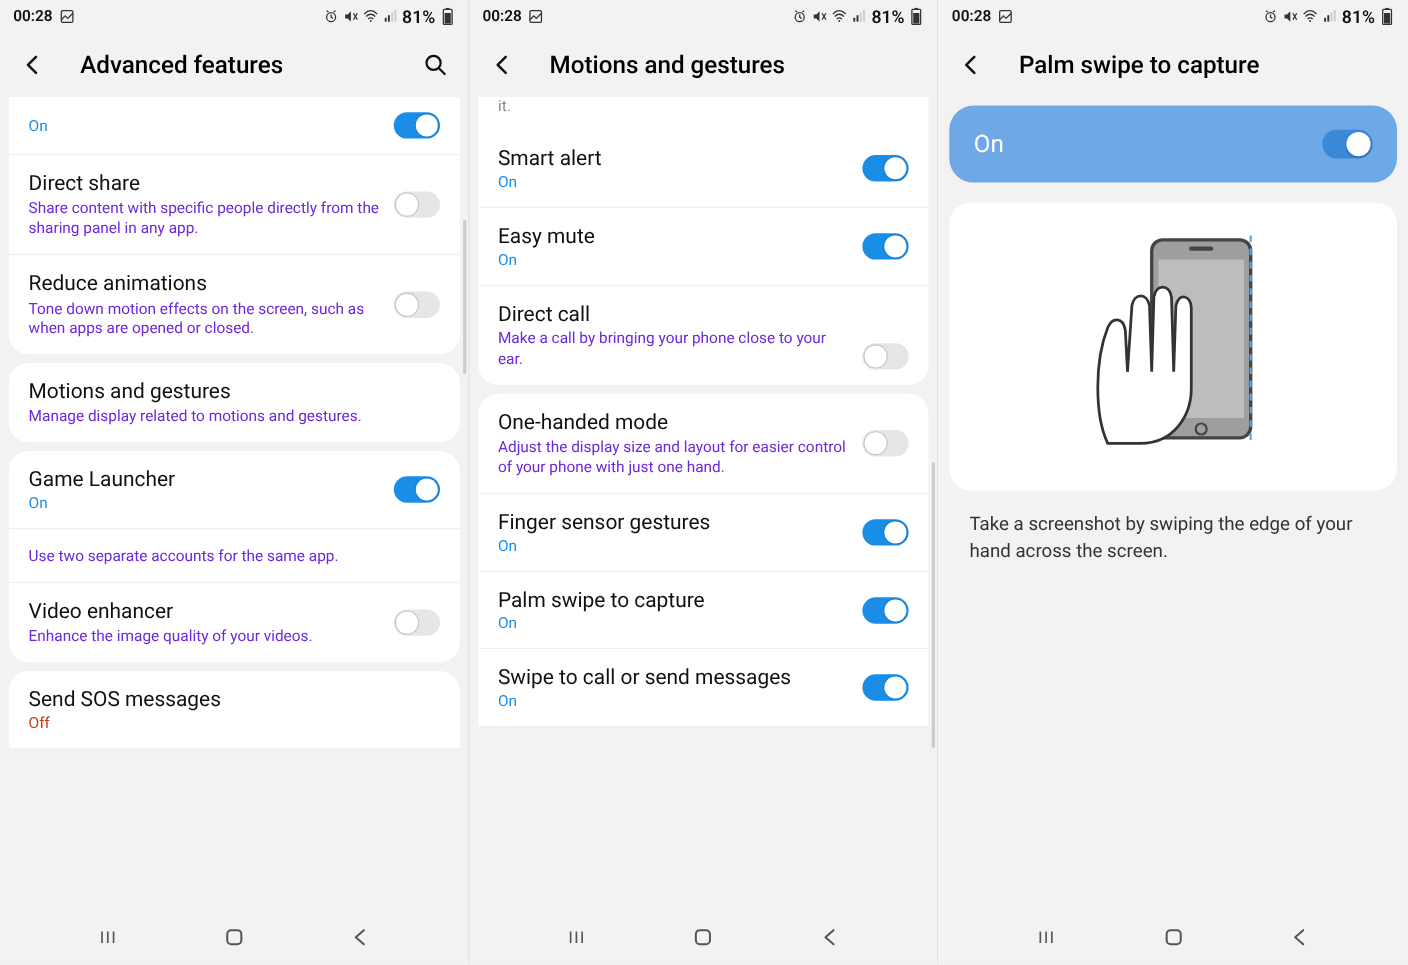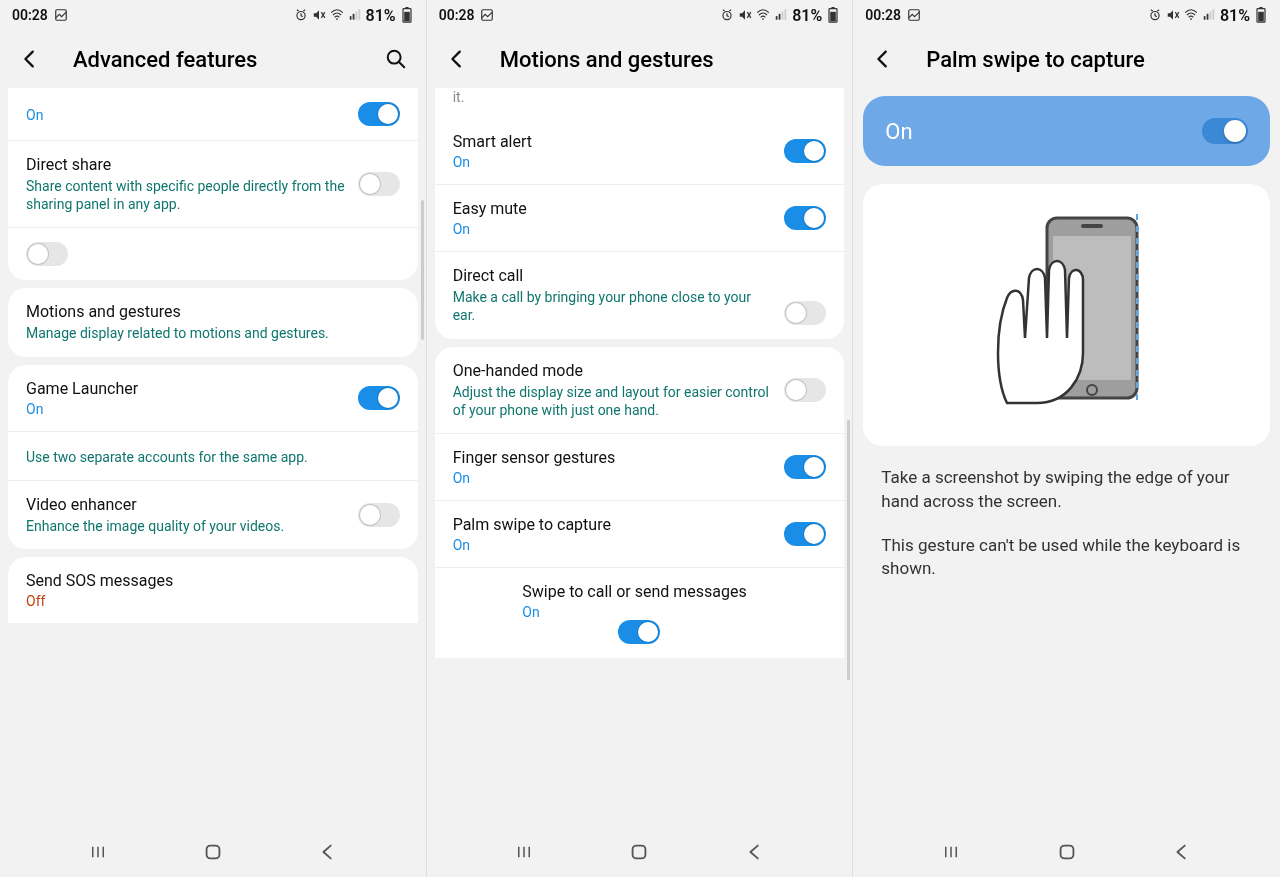--- a/index.html
+++ b/index.html
@@ -21,22 +21,22 @@
   .search-btn { width: 40px; height: 40px; display:flex; align-items:center; justify-content:center; cursor:pointer; border:none; background:none; }
 
   
   .body { flex: 1; overflow: hidden; display:flex; flex-direction:column; }
 
   
   .group { background: #fff; border-radius: 18px; margin: 4px 8px; overflow: hidden; }
   .row { padding: 14px 18px; display:flex; align-items:center; border-bottom: 1px solid #eee; cursor:pointer; }
   .row:last-child { border-bottom: none; }
   .row-texts { flex: 1; min-width: 0; padding-right: 10px; }
-  .row-label { font-size: 16px; color: #111; line-height: 1.25; }
-  .row-sub { font-size: 14px; color: #0f766e; line-height: 1.3; margin-top: 2px; }
+  .row-label { font-size: 19px; color: #111; line-height: 1.25; }
+  .row-sub { font-size: 14px; color: #6d28d9; line-height: 1.3; margin-top: 2px; }
   .row-state { font-size: 14px; margin-top: 2px; }
   .state-on { color: #1a8de6; }
   .state-off { color: #c2410c; }
 
   
   .toggle { position: relative; width: 42px; height: 24px; border-radius: 12px; background: #ddd; flex-shrink:0; }
   .toggle .knob { position:absolute; width:20px; height:20px; border-radius:50%; background:#fff; top:2px; left:2px; box-shadow:0 0 0 1px rgba(0,0,0,0.1); }
   .toggle.on { background:#1a8de6; }
   .toggle.on .knob { left:20px; }
   .toggle.off { background:#e6e6e6; }
@@ -149,20 +149,24 @@
       <div class="row">
         <div class="row-texts">
           <div class="row-label">Direct share</div>
           <div class="row-sub">Share content with specific people directly from the sharing panel in any app.</div>
         </div>
         <div class="toggle off">
               <div class="knob"></div>
             </div>
       </div>
       <div class="row">
+        <div class="row-texts">
+          <div class="row-label">Reduce animations</div>
+          <div class="row-sub">Tone down motion effects on the screen, such as when apps are opened or closed.</div>
+        </div>
         <div class="toggle off">
               <div class="knob"></div>
             </div>
       </div>
     </div>
 
     <div class="group">
       <div class="row">
         <div class="row-texts">
           <div class="row-label">Motions and gestures</div>
@@ -342,21 +346,21 @@
       </div>
       <div class="row">
         <div class="row-texts">
           <div class="row-label">Palm swipe to capture</div>
           <div class="row-state state-on">On</div>
         </div>
         <div class="toggle on">
               <div class="knob"></div>
             </div>
       </div>
-      <div class="row" style="border-bottom:none;flex-direction:column;">
+      <div class="row" style="border-bottom:none;">
         <div class="row-texts">
           <div class="row-label">Swipe to call or send messages</div>
           <div class="row-state state-on">On</div>
         </div>
         <div class="toggle on">
               <div class="knob"></div>
             </div>
       </div>
     </div>
   </div>
@@ -462,21 +466,20 @@
 
           <line x1="160" y1="6" x2="160" y2="196" stroke="#5aa6e6" stroke-width="2" stroke-dasharray="6 6"></line>
 
           <path d="M30 195 C18 170 18 120 30 90 C34 80 44 80 46 92 L48 130 L52 70 C54 58 66 58 68 70 L70 130 L72 62 C74 50 86 50 88 62 L90 130 L92 70 C94 58 106 60 106 72 L106 145 C106 170 90 195 60 195 Z" fill="#ffffff" stroke="#333" stroke-width="2.5"></path>
         </svg>
       </div>
     </div>
 
     <div class="desc-area">
       <p class="desc-p">Take a screenshot by swiping the edge of your hand across the screen.</p>
-      <p class="desc-p">This gesture can't be used while the keyboard is shown.</p>
     </div>
   </div>
 
   <div class="navbar">
     <button class="nav-btn">
           <svg width="22" height="18" viewBox="0 0 24 24">
             <line x1="5" y1="5" x2="5" y2="19" stroke="#555" stroke-width="2"></line>
             <line x1="12" y1="5" x2="12" y2="19" stroke="#555" stroke-width="2"></line>
             <line x1="19" y1="5" x2="19" y2="19" stroke="#555" stroke-width="2"></line>
           </svg>

